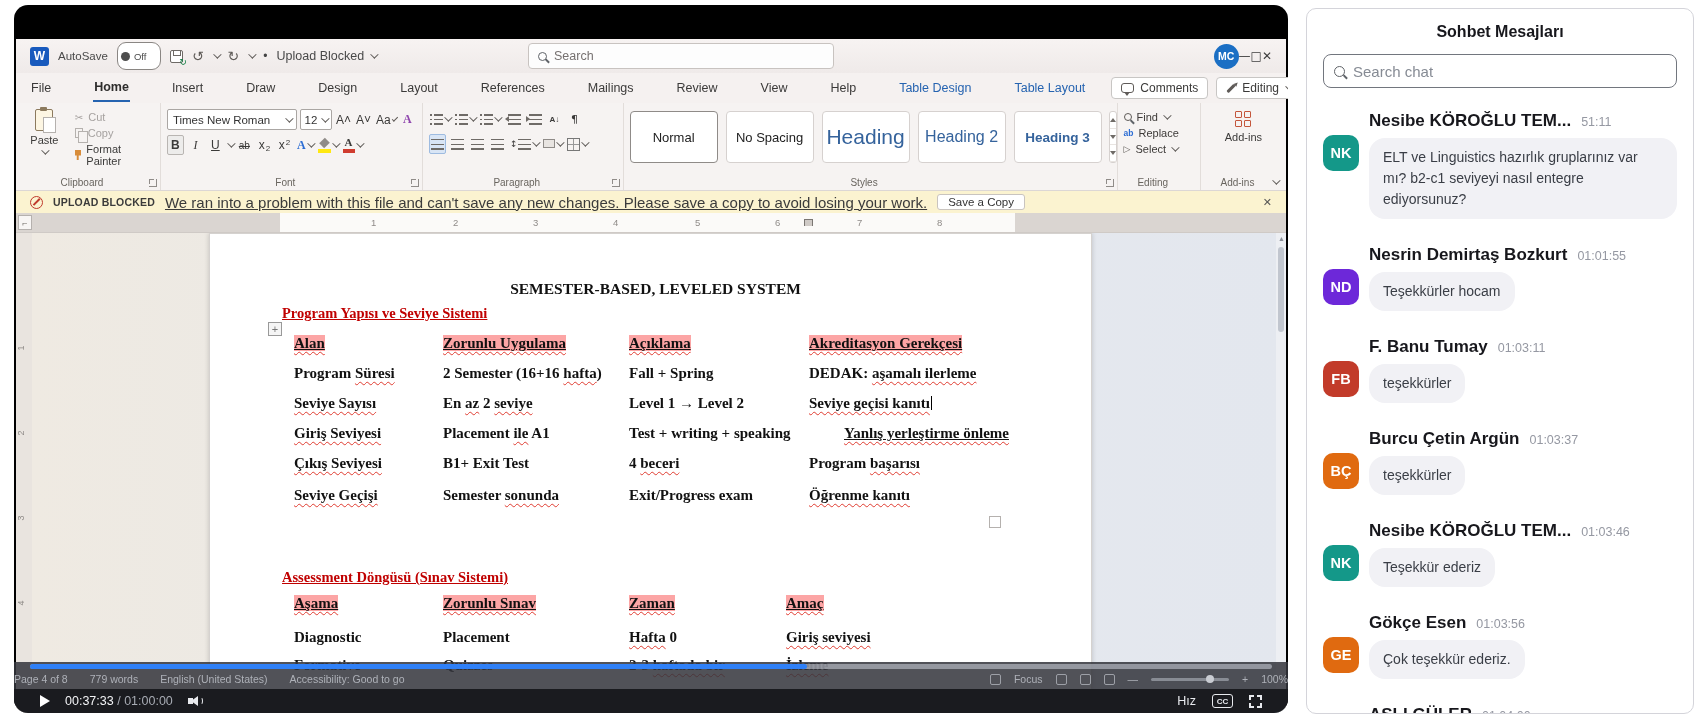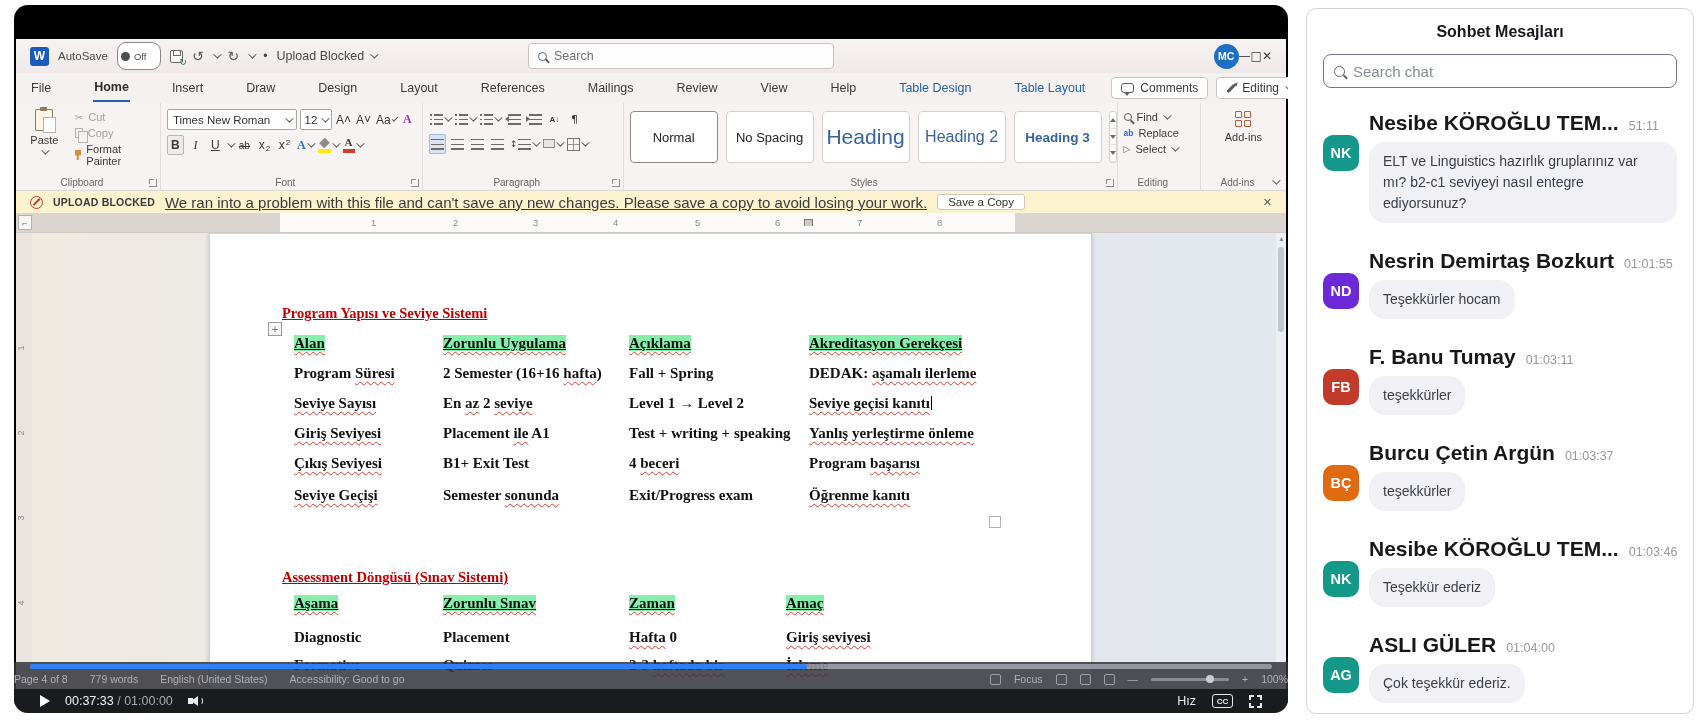--- a/index.html
+++ b/index.html
@@ -142,21 +142,21 @@
 .doc-area { flex:1; display:flex; position:relative; overflow:hidden; }
 .vruler { width:16px; background:#e9e4df; position:relative; flex:0 0 16px; }
 .vnum { position:absolute; left:2px; font-size:9px; color:#8f8b88; transform:rotate(-90deg); }
 .doc-scroll { flex:1; position:relative; background:linear-gradient(90deg,#efeae2 0%,#ece9e4 22%,#e5e8ee 75%,#e3e7ee 100%); overflow:hidden; }
 .page { position:absolute; left:177px; top:0; width:883px; height:900px; background:#fff; border:1px solid #d5d2cf; box-shadow:0 0 5px rgba(0,0,0,0.18); font-family:"Liberation Serif",serif; }
 .doc-title { position:absolute; top:46px; left:0; right:0; text-align:center; font-weight:bold; font-size:15.5px; color:#111; }
 .doc-h { position:absolute; left:72px; font-weight:bold; font-size:14.5px; color:#c00000; text-decoration:underline; }
 .trow { position:absolute; left:0; right:0; height:22px; }
 .trow span.cell { position:absolute; font-weight:bold; font-size:15px; color:#111; white-space:nowrap; }
 .th-cell { text-decoration:underline; }
-.hl { background:#86efac; }
+.hl { background:#fca5a5; }
 .sq { text-decoration-line:underline; text-decoration-style:wavy; text-decoration-color:#e03c31; text-decoration-thickness:1px; text-underline-offset:3px; }
 .caret { display:inline-block; width:0; border-left:1.3px solid #000; height:14px; margin-left:1px; vertical-align:-2px; }
 .tbl-handle { position:absolute; left:58px; top:88px; width:14px; height:14px; border:1px solid #999; background:#f5f5f5; color:#777; font-size:11px; line-height:12px; text-align:center; font-family:"Liberation Sans",sans-serif; }
 .stray-square { position:absolute; left:779px; top:282px; width:12px; height:12px; border:1.2px solid #b5b1ae; }
 .vscroll { position:absolute; right:0; top:0; bottom:0; width:10px; background:#edeff3; }
 .vscroll .thumb { position:absolute; top:14px; left:2px; width:6px; height:85px; background:#c1c6cf; border-radius:3px; }
 .vscroll .up { position:absolute; top:2px; left:2px; font-size:7px; color:#8b8f98; }
 
 
 .overlay { position:absolute; left:0; right:0; bottom:0; height:51px; display:flex; flex-direction:column; z-index:5; }
@@ -189,21 +189,21 @@
 
 .chat-panel { position:absolute; left:1306px; top:8px; width:388px; height:706px; background:#fff; border:1px solid #d4d4da; border-radius:10px; padding:12px 16px; overflow:hidden; }
 .chat-title { text-align:center; font-size:16px; font-weight:bold; color:#17171c; margin-top:2px; }
 .chat-search { margin-top:13px; height:34px; border:1.6px solid #72767e; border-radius:8px; display:flex; align-items:center; padding:0 10px; gap:8px; }
 .chat-search .mag { width:11px; height:11px; border-color:#5f6368; }
 .chat-search input { border:none; outline:none; font-size:15px; color:#333; width:100%; font-family:inherit; background:transparent; }
 .chat-search input::placeholder { color:#868b94; }
 .chat-msgs { margin-top:23px; }
 .msg { position:relative; margin-bottom:26px; min-height:56px; }
 .msg .namerow { margin-left:46px; display:flex; align-items:baseline; gap:10px; margin-bottom:7px; }
-.msg .name { font-size:21px; font-weight:bold; color:#17171c; white-space:nowrap; }
+.msg .name { font-size:17px; font-weight:bold; color:#17171c; white-space:nowrap; }
 .msg .time { font-size:12.5px; color:#9598a2; }
 .msg .avatar { position:absolute; left:0; top:24px; width:36px; height:36px; border-radius:10px; color:#fff; font-size:14.5px; font-weight:bold; display:flex; align-items:center; justify-content:center; }
 .msg .bubble { margin-left:46px; display:inline-block; background:#f1f1f5; border-radius:16px; padding:9px 14px; font-size:14px; color:#3a3e46; line-height:1.5; max-width:330px; }
 </style>
 </head>
 <body>
 
 <div class="player-card">
   <div class="word-window">
 
@@ -501,20 +501,21 @@
       <div class="vruler">
           <div id="vnums">
             <span class="vnum" style="top: 110px;">1</span>
             <span class="vnum" style="top: 195px;">2</span>
             <span class="vnum" style="top: 280px;">3</span>
             <span class="vnum" style="top: 365px;">4</span>
           </div>
         </div>
       <div class="doc-scroll">
         <div class="page" id="page">
+          <div class="doc-title">SEMESTER-BASED, LEVELED SYSTEM</div>
           <div class="doc-h" style="top:71px;">Program Yapısı ve Seviye Sistemi</div>
           <div class="tbl-handle">+</div>
           <div id="sec1">
               <div class="trow" style="top: 101px;">
                 <span class="cell th-cell" style="left: 84px;"><span class="sq hl">Alan</span></span>
                 <span class="cell th-cell" style="left: 233px;"><span class="sq hl">Zorunlu Uygulama</span></span>
                 <span class="cell th-cell" style="left: 419px;"><span class="sq hl">Açıklama</span></span>
                 <span class="cell th-cell" style="left: 599px;"><span class="sq hl">Akreditasyon Gerekçesi</span></span>
               </div>
               <div class="trow" style="top: 131px;">
@@ -526,21 +527,21 @@
               <div class="trow" style="top: 161px;">
                 <span class="cell" style="left: 84px;"><span class="sq">Seviye Sayısı</span></span>
                 <span class="cell" style="left: 233px;"><span>En </span><span class="sq">az</span><span> 2 </span><span class="sq">seviye</span></span>
                 <span class="cell" style="left: 419px;"><span>Level 1 → Level 2</span></span>
                 <span class="cell" style="left: 599px;"><span class="sq">Seviye geçisi kanıtı</span><span class="caret"></span></span>
               </div>
               <div class="trow" style="top: 191px;">
                 <span class="cell" style="left: 84px;"><span class="sq">Giriş Seviyesi</span></span>
                 <span class="cell" style="left: 233px;"><span>Placement </span><span class="sq">ile</span><span> A1</span></span>
                 <span class="cell" style="left: 419px;"><span>Test + writing + speaking</span></span>
-                <span class="cell" style="left: 599px;"><span class="sq">Yanlış yerleştirme önleme</span></span>
+                <span class="cell" style="left: 634px; text-decoration: underline;"><span class="sq">Yanlış yerleştirme önleme</span></span>
               </div>
               <div class="trow" style="top: 221px;">
                 <span class="cell" style="left: 84px;"><span class="sq">Çıkış Seviyesi</span></span>
                 <span class="cell" style="left: 233px;"><span>B1+ Exit Test</span></span>
                 <span class="cell" style="left: 419px;"><span>4 </span><span class="sq">beceri</span></span>
                 <span class="cell" style="left: 599px;"><span>Program </span><span class="sq">başarısı</span></span>
               </div>
               <div class="trow" style="top: 253px;">
                 <span class="cell" style="left: 84px;"><span class="sq">Seviye Geçişi</span></span>
                 <span class="cell" style="left: 233px;"><span>Semester </span><span class="sq">sonunda</span></span>
@@ -648,17 +649,21 @@
         </div><div class="avatar" style="background: rgb(194, 59, 42);">FB</div><div class="bubble">teşekkürler</div></div>
       <div class="msg"><div class="namerow">
           <span class="name">Burcu Çetin Argün</span>
           <span class="time">01:03:37</span>
         </div><div class="avatar" style="background: rgb(224, 106, 16);">BÇ</div><div class="bubble">teşekkürler</div></div>
       <div class="msg"><div class="namerow">
           <span class="name">Nesibe KÖROĞLU TEM...</span>
           <span class="time">01:03:46</span>
         </div><div class="avatar" style="background: rgb(20, 152, 137);">NK</div><div class="bubble">Teşekkür ederiz</div></div>
       <div class="msg"><div class="namerow">
+          <span class="name">Gökçe Esen</span>
+          <span class="time">01:03:56</span>
+        </div><div class="avatar" style="background: rgb(224, 106, 16);">GE</div><div class="bubble">Çok teşekkür ederiz.</div></div>
+      <div class="msg"><div class="namerow">
           <span class="name">ASLI GÜLER</span>
           <span class="time">01:04:00</span>
         </div><div class="avatar" style="background: rgb(20, 152, 137);">AG</div><div class="bubble">Çok teşekkür ederiz.</div></div>
     </div>
 </div>
 
 </body></html>

